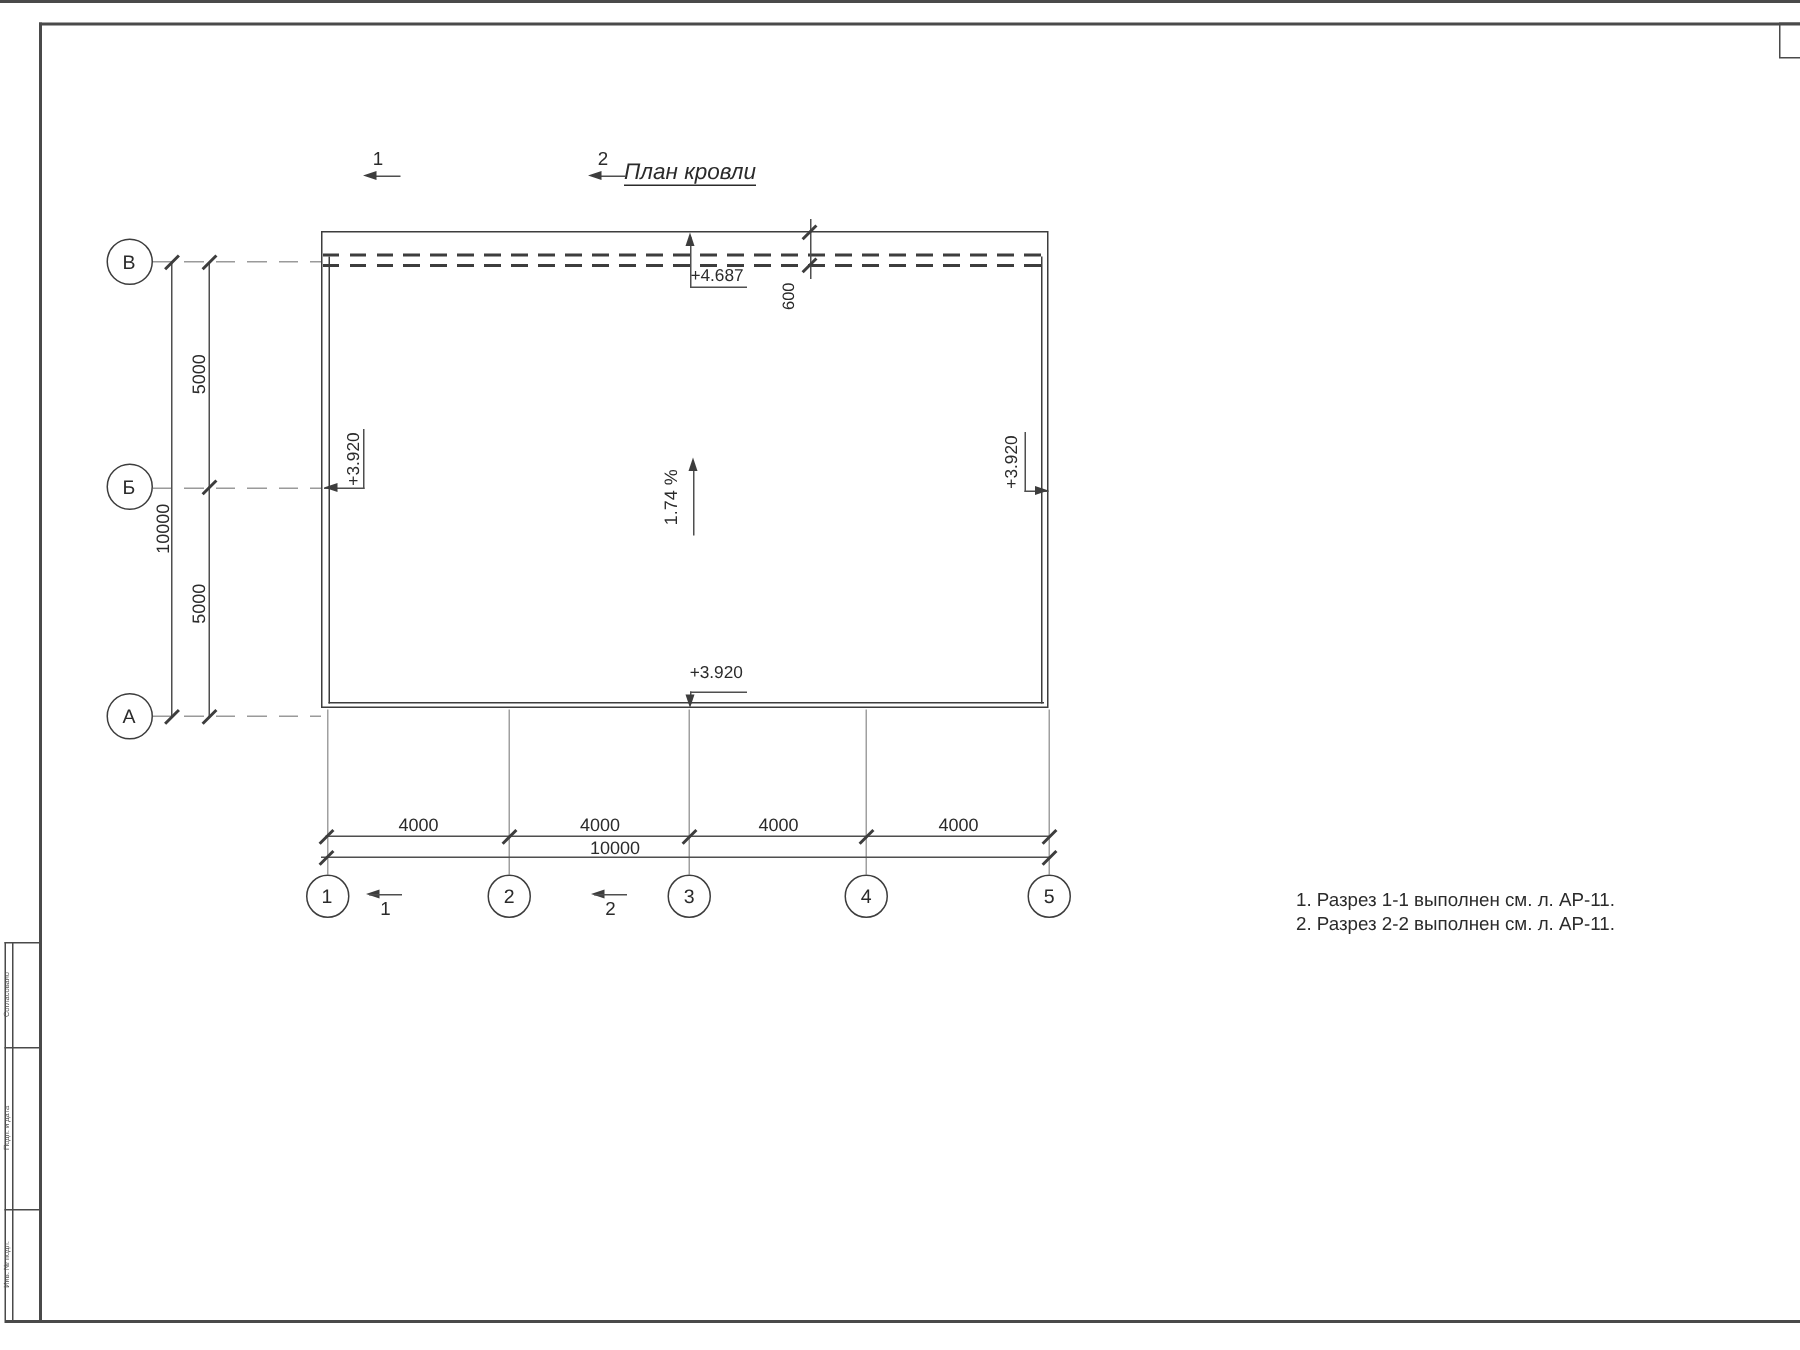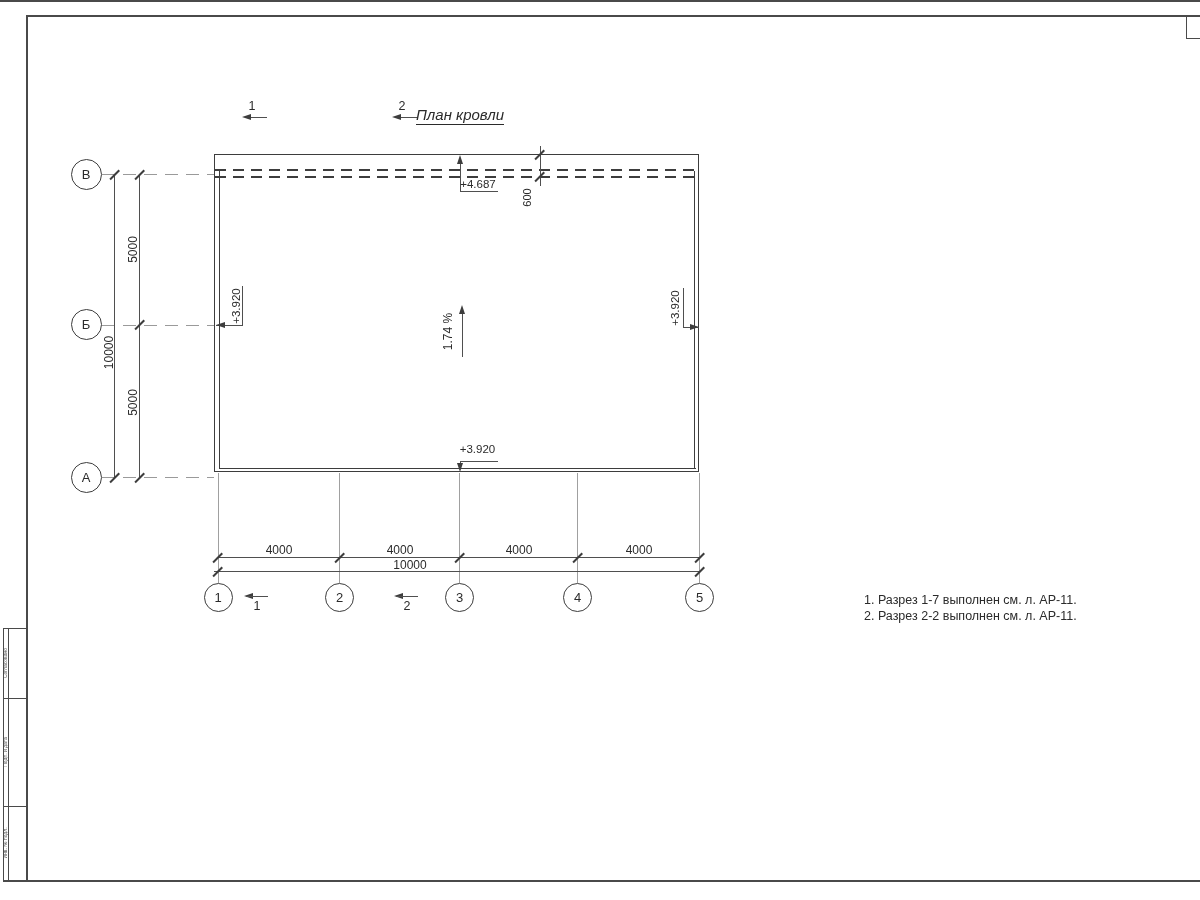--- a/index.html
+++ b/index.html
@@ -144,16 +144,16 @@
   <div class="tick" style="left:533px;top:176.3px;"></div>
   <div class="dim rot" style="left:507px;top:190.5px;width:40px;font-size:11px;">600</div>
 
   <div class="arr arr-left" style="left:243.5px;top:593px;"></div>
   <div class="hl thin" style="left:245.5px;top:596px;width:22px;height:1.2px;"></div>
   <div class="secnum" style="left:249px;top:599px;">1</div>
   <div class="arr arr-left" style="left:393.5px;top:593px;"></div>
   <div class="hl thin" style="left:395.5px;top:596px;width:22px;height:1.2px;"></div>
   <div class="secnum" style="left:399px;top:599px;">2</div>
 
-  <div class="note" style="left:864px;top:593px;">1. Разрез 1-7 выполнен см. л. АР-11.</div>
+  <div class="note" style="left:864px;top:593px;">1. Разрез 1-1 выполнен см. л. АР-11.</div>
   <div class="note" style="left:864px;top:609px;">2. Разрез 2-2 выполнен см. л. АР-11.</div>
 
 </div>
 
 </body></html>

